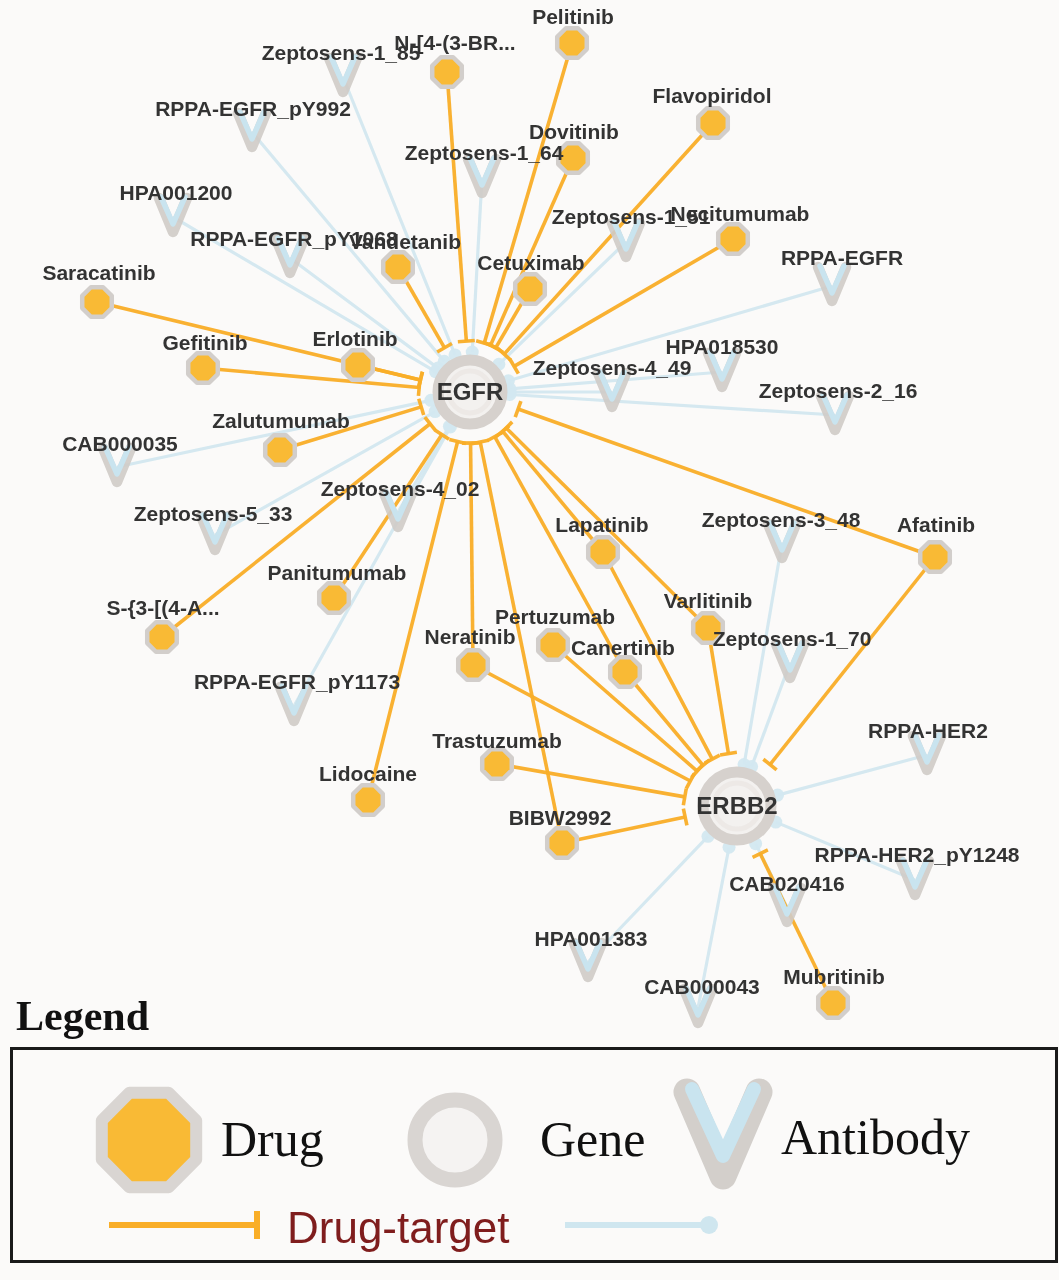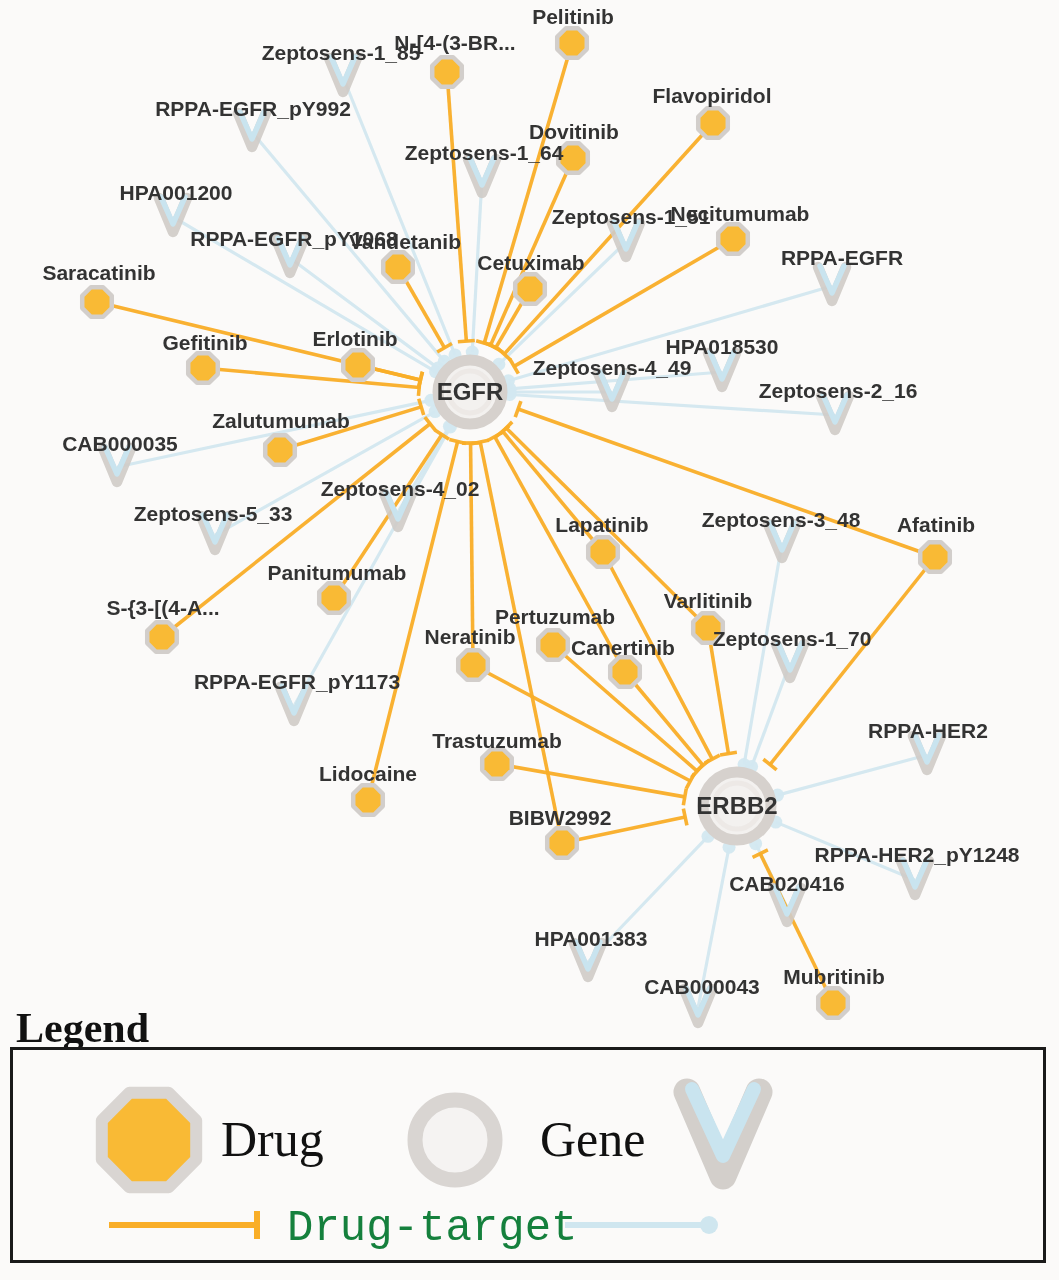--- a/index.html
+++ b/index.html
@@ -6,34 +6,34 @@
   body{
     width:1059px;height:1280px;overflow:hidden;position:relative;
     background:#FBFAF9;
     font-family:"Liberation Sans", sans-serif;
   }
   #network-wrap{position:absolute;left:0;top:0;width:1059px;height:1045px;}
   #net{display:block;}
   .legend-title{
     position:absolute;left:16px;top:992px;
     font-family:"Liberation Serif","DejaVu Serif",serif;
-    font-weight:700;font-size:42px;color:#111;margin-top:12px;
+    font-weight:700;font-size:42px;color:#111;
   }
   .legend-box{
     position:absolute;left:10px;top:1047px;width:1030px;height:210px;
-    border:3px solid #1A1A1A;background:#FBFAF9;
+    border:3px solid #1A1A1A;background:#FBFAF9;padding-left:12px;
   }
   .legend-box .abs{position:absolute;}
   .legend-label{
     font-family:"Liberation Serif","DejaVu Serif",serif;
     color:#111;font-size:50px;line-height:1;white-space:nowrap;
   }
   .legend-edge-label{
-    font-family:Liberation Mono, monospace;
-    color:#15803d;font-size:44px;line-height:1;white-space:nowrap;
+    font-family:Liberation Sans, sans-serif;
+    color:#7f1d1d;font-size:44px;line-height:1;white-space:nowrap;
   }
 </style>
 </head>
 <body>
 
 <div id="network-wrap">
   <svg id="net" width="1059" height="1045" viewBox="0 0 1059 1045">
       <g>
         <line x1="343" y1="77" x2="455.0429004928403" y2="354.9016823247614" stroke="#D3E8F0" stroke-width="3.2" opacity="0.95"></line>
         <circle cx="455.0429004928403" cy="354.9016823247614" r="6.5" fill="#D3E8F0" opacity="0.95"></circle>
@@ -363,20 +363,21 @@
 
   <svg class="abs" style="left:390px;top:38px" width="104" height="104" viewBox="-52 -52 104 104">
     <circle cx="0" cy="0" r="40" fill="#F5F3F2" stroke="#D9D5D2" stroke-width="15"></circle>
   </svg>
   <div class="abs legend-label" style="left:527px;top:64px">Gene</div>
 
   <svg class="abs" style="left:650px;top:22px" width="120" height="130" viewBox="-60 -60 120 130">
     <polyline points="-36,-40 0,44 36,-40" fill="none" stroke="#D3CFCB" stroke-width="27" stroke-linecap="round" stroke-linejoin="round"></polyline>
     <polyline points="-31,-43 0,24 31,-43" fill="none" stroke="#C9E4EF" stroke-width="14" stroke-linecap="round" stroke-linejoin="round"></polyline>
   </svg>
+  <div class="abs legend-label" style="left:768px;top:62px">Antibody</div>
 
   <svg class="abs" style="left:92px;top:158px" width="172" height="34" viewBox="0 0 172 34">
     <line x1="4" y1="17" x2="152" y2="17" stroke="#F9AE28" stroke-width="6"></line>
     <line x1="152" y1="3" x2="152" y2="31" stroke="#F9AE28" stroke-width="6"></line>
   </svg>
   <div class="abs legend-edge-label" style="left:274px;top:156px">Drug-target</div>
 
   <svg class="abs" style="left:548px;top:160px" width="170" height="30" viewBox="0 0 170 30">
     <line x1="4" y1="15" x2="145" y2="15" stroke="#CFE6EF" stroke-width="6"></line>
     <circle cx="148" cy="15" r="9" fill="#CFE6EF"></circle>

